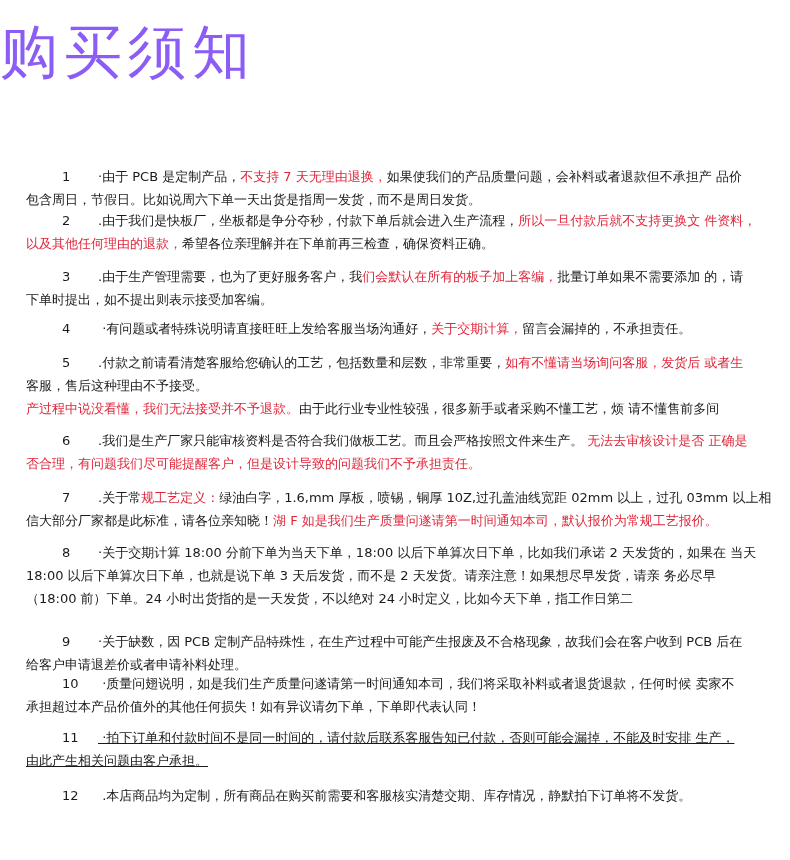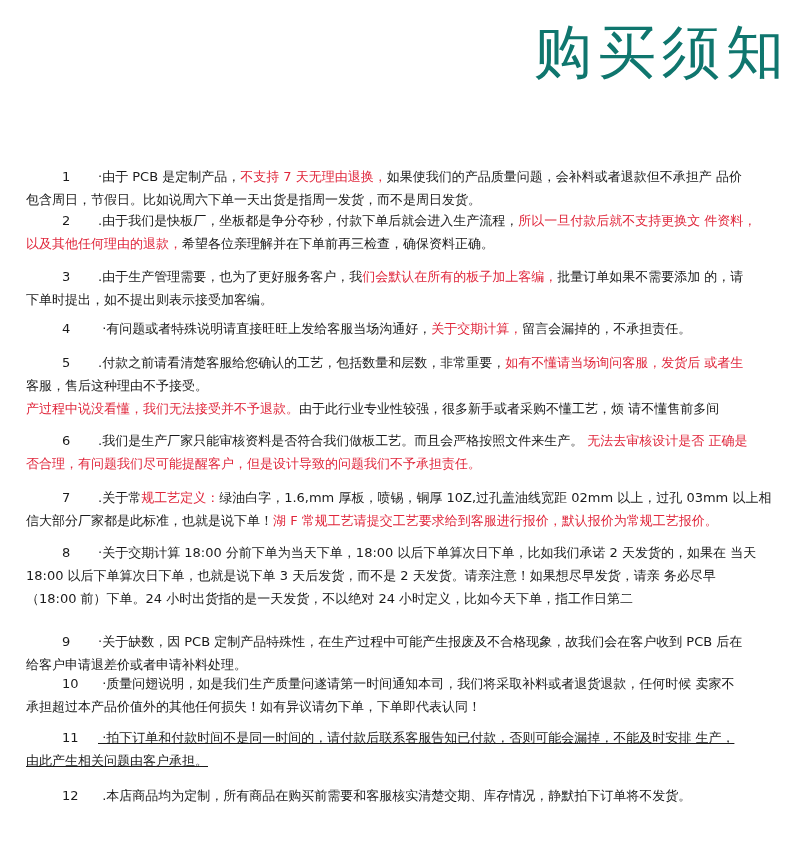--- a/index.html
+++ b/index.html
@@ -1,19 +1,19 @@
 <!DOCTYPE html>
 <html><head>
   <meta charset="utf-8">
   <style>
     html, body { margin: 0; padding: 0; background: #ffffff; }
     body { width: 790px; height: 860px; overflow: hidden; position: relative;
            font-family: "DejaVu Sans", "Liberation Sans", sans-serif; color: #1a1a1a; }
-    .title { position: absolute; top: 14px; left: 0; width: 790px; text-align: right;
-             font-size: 58px; letter-spacing: 6px; font-weight: 400; color: #0f766e; line-height: 76px; }
+    .title { position: absolute; top: 14px; left: 0; width: 790px; text-align: left;
+             font-size: 58px; letter-spacing: 6px; font-weight: 400; color: #8b5cf6; line-height: 76px; }
     .notice { position: absolute; left: 26px; width: 740px; font-size: 13px; line-height: 23px; }
     .line { white-space: nowrap; display: block; }
     .ind { display: inline-block; width: 36px; }
     .num { display: inline-block; width: 36px; }
     .red { color: #e0263b; }
     #p1 { top: 133px; margin-top: 32px; } #p2 { top: 209px; } #p3 { top: 265px; } #p4 { top: 317px; }
     #p5 { top: 351px; } #p6 { top: 429px; } #p7 { top: 486px; } #p8 { top: 541px; }
     #p9 { top: 630px; } #p10 { top: 672px; } #p11 { top: 726px; text-decoration: underline; } #p12 { top: 784px; }
   </style>
 </head>
@@ -41,21 +41,21 @@
       <span class="line"><span class="ind"></span><span class="num">5</span><span>.付款之前请看清楚客服给您确认的工艺，包括数量和层数，非常重要，</span><span class="red">如有不懂请当场询问客服，发货后  或者生</span></span>
       <span class="line"><span>客服，售后这种理由不予接受。</span></span>
       <span class="line"><span class="red">产过程中说没看懂，我们无法接受并不予退款。</span><span>由于此行业专业性较强，很多新手或者采购不懂工艺，烦  请不懂售前多间</span></span>
     </div>
   <div class="notice" id="p6">
       <span class="line"><span class="ind"></span><span class="num">6</span><span>.我们是生产厂家只能审核资料是否符合我们做板工艺。而且会严格按照文件来生产。 </span><span class="red">无法去审核设计是否  正确是</span></span>
       <span class="line"><span class="red">否合理，有问题我们尽可能提醒客户，但是设计导致的问题我们不予承担责任。</span></span>
     </div>
   <div class="notice" id="p7">
       <span class="line"><span class="ind"></span><span class="num">7</span><span>.关于常</span><span class="red">规工艺定义：</span><span>绿油白字，1.6,mm 厚板，喷锡，铜厚 10Z,过孔盖油线宽距 02mm 以上，过孔 03mm 以上相</span></span>
-      <span class="line"><span>信大部分厂家都是此标准，也就是说下单！</span><span class="red">湖 F 常规工艺请提交工艺要求给到客服进行报价，默认报价为常规工艺报价。</span></span>
+      <span class="line"><span>信大部分厂家都是此标准，请各位亲知晓！</span><span class="red">湖 F 如是我们生产质量问遂请第一时间通知本司，默认报价为常规工艺报价。</span></span>
     </div>
   <div class="notice" id="p8">
       <span class="line"><span class="ind"></span><span class="num">8</span><span>·关于交期计算 18:00 分前下单为当天下单，18:00 以后下单算次日下单，比如我们承诺 2 天发货的，如果在  当天</span></span>
       <span class="line"><span>18:00 以后下单算次日下单，也就是说下单 3 天后发货，而不是 2 天发货。请亲注意！如果想尽早发货，请亲  务必尽早</span></span>
       <span class="line"><span>（18:00 前）下单。24 小时出货指的是一天发货，不以绝对 24 小时定义，比如今天下单，指工作日第二</span></span>
     </div>
   <div class="notice" id="p9">
       <span class="line"><span class="ind"></span><span class="num">9</span><span>·关于缺数，因 PCB 定制产品特殊性，在生产过程中可能产生报废及不合格现象，故我们会在客户收到  PCB 后在</span></span>
       <span class="line"><span>给客户申请退差价或者申请补料处理。</span></span>
     </div>

